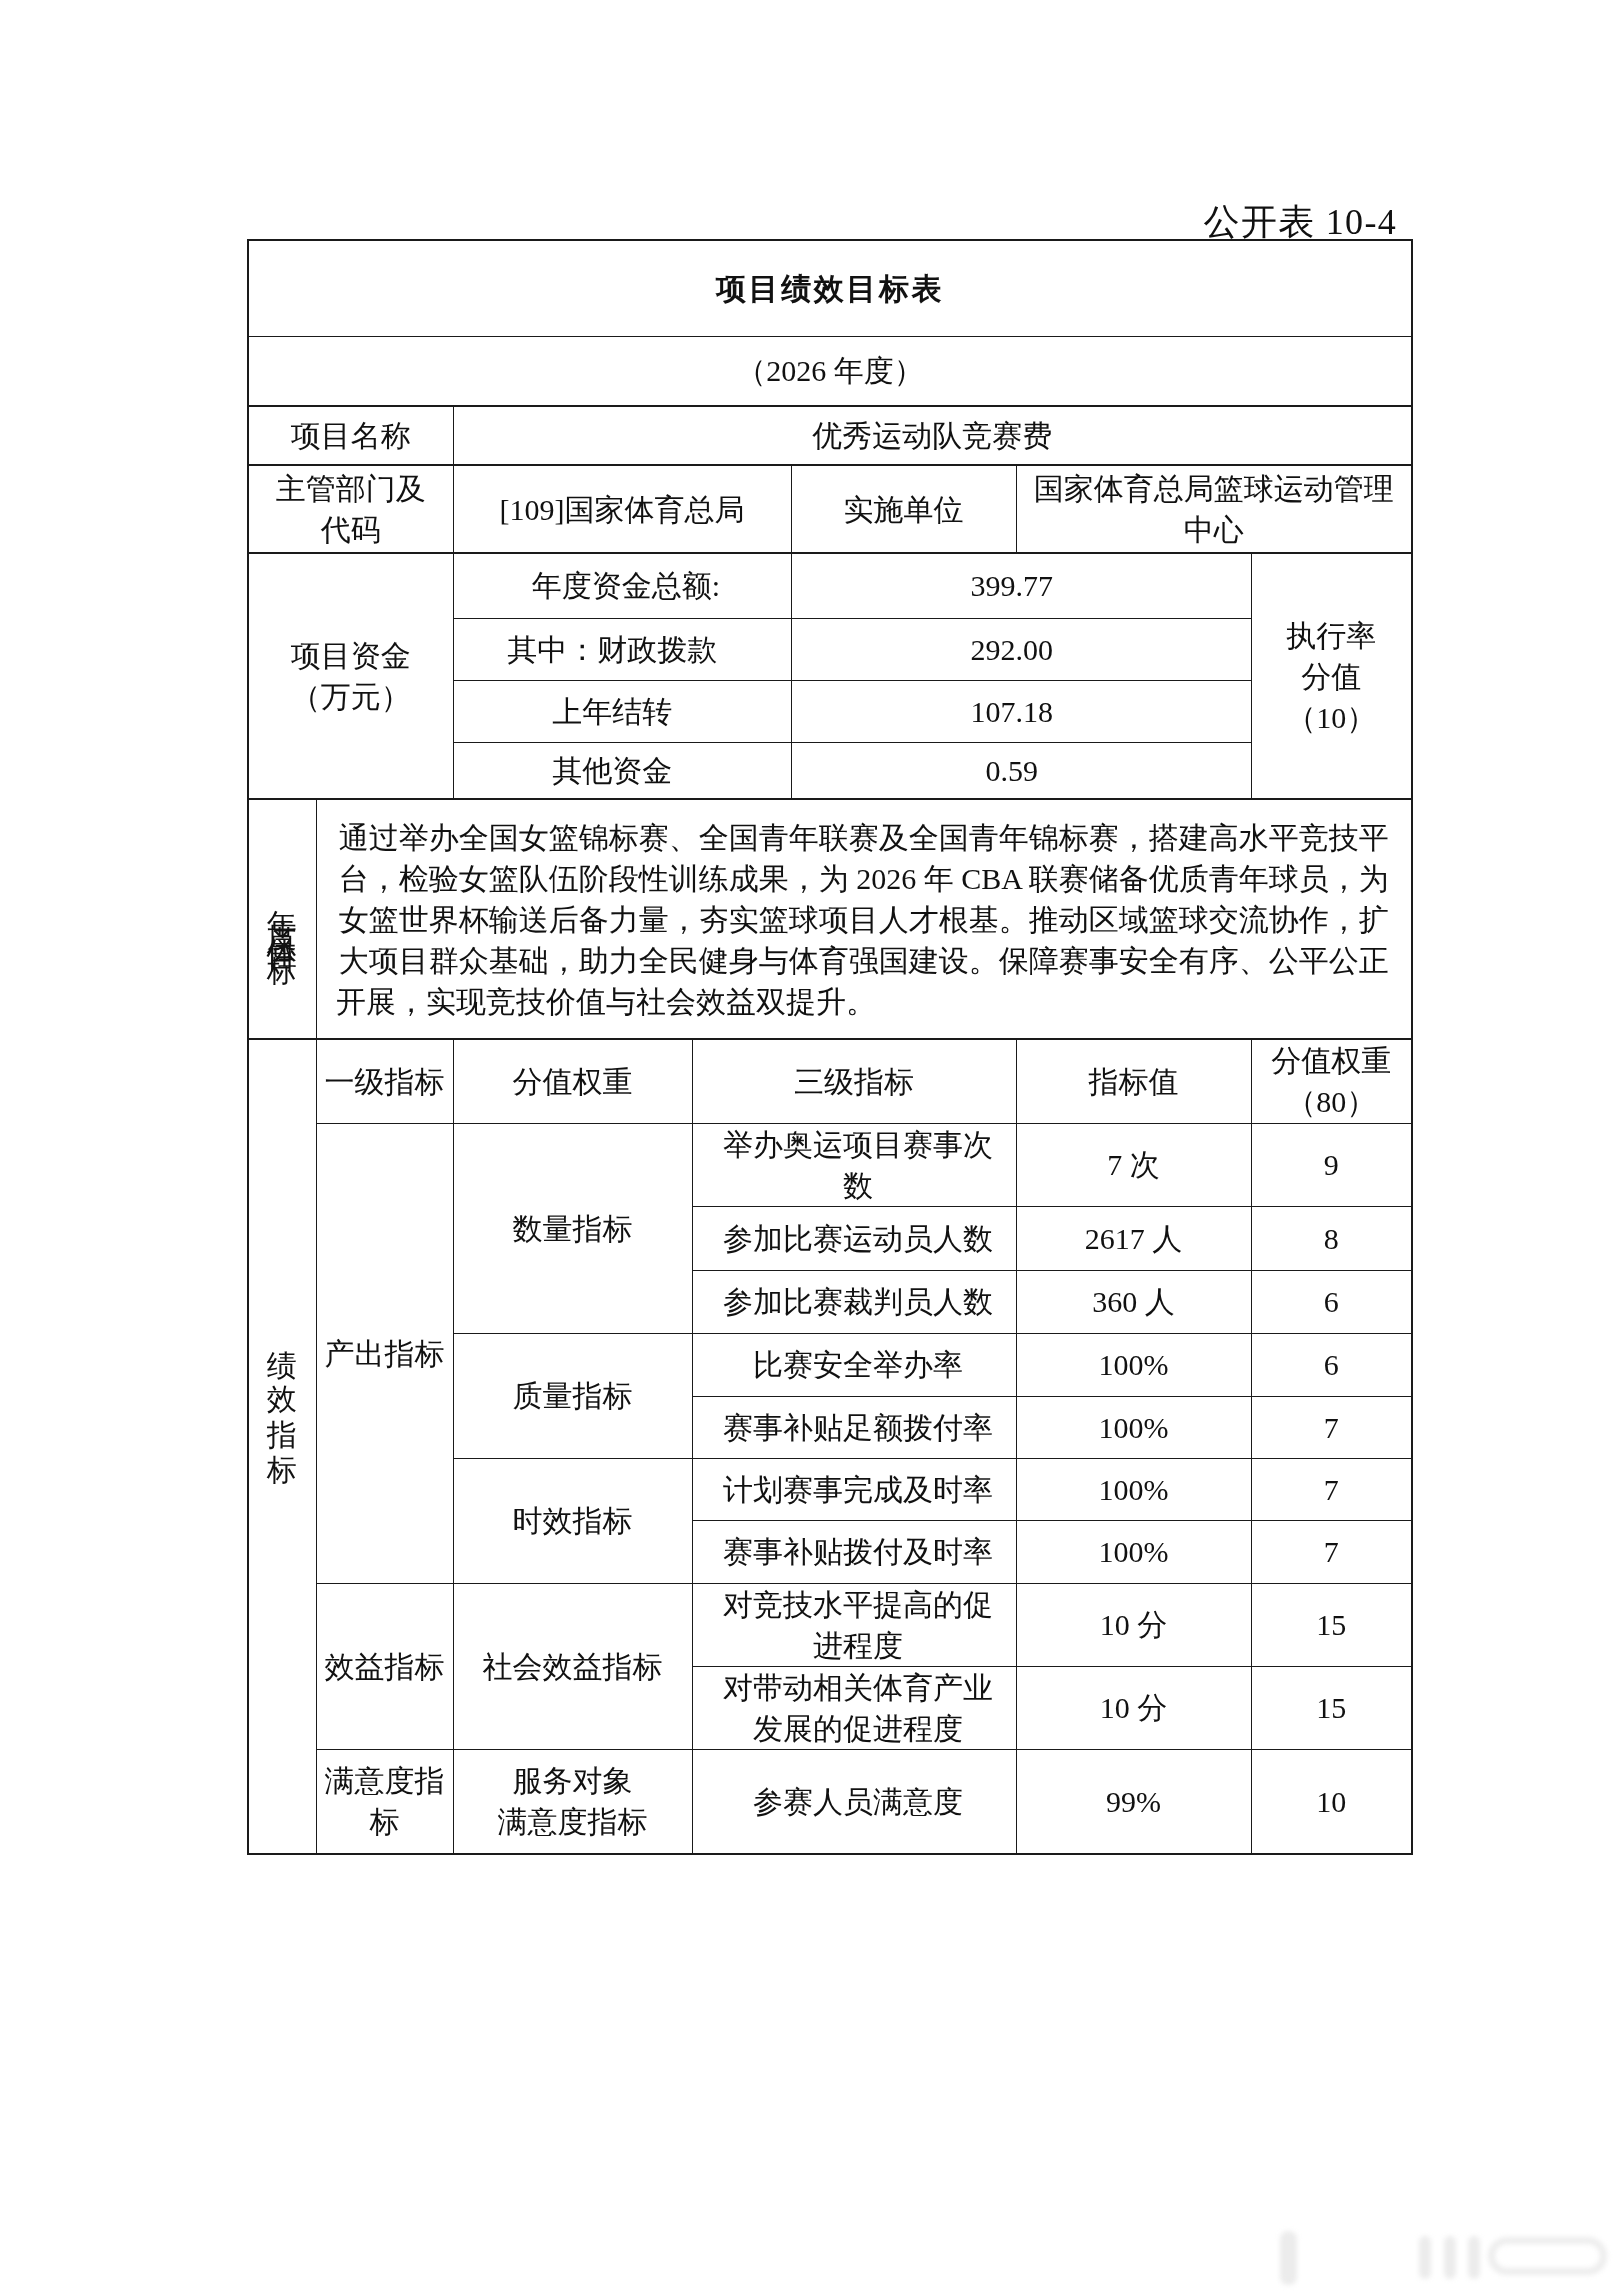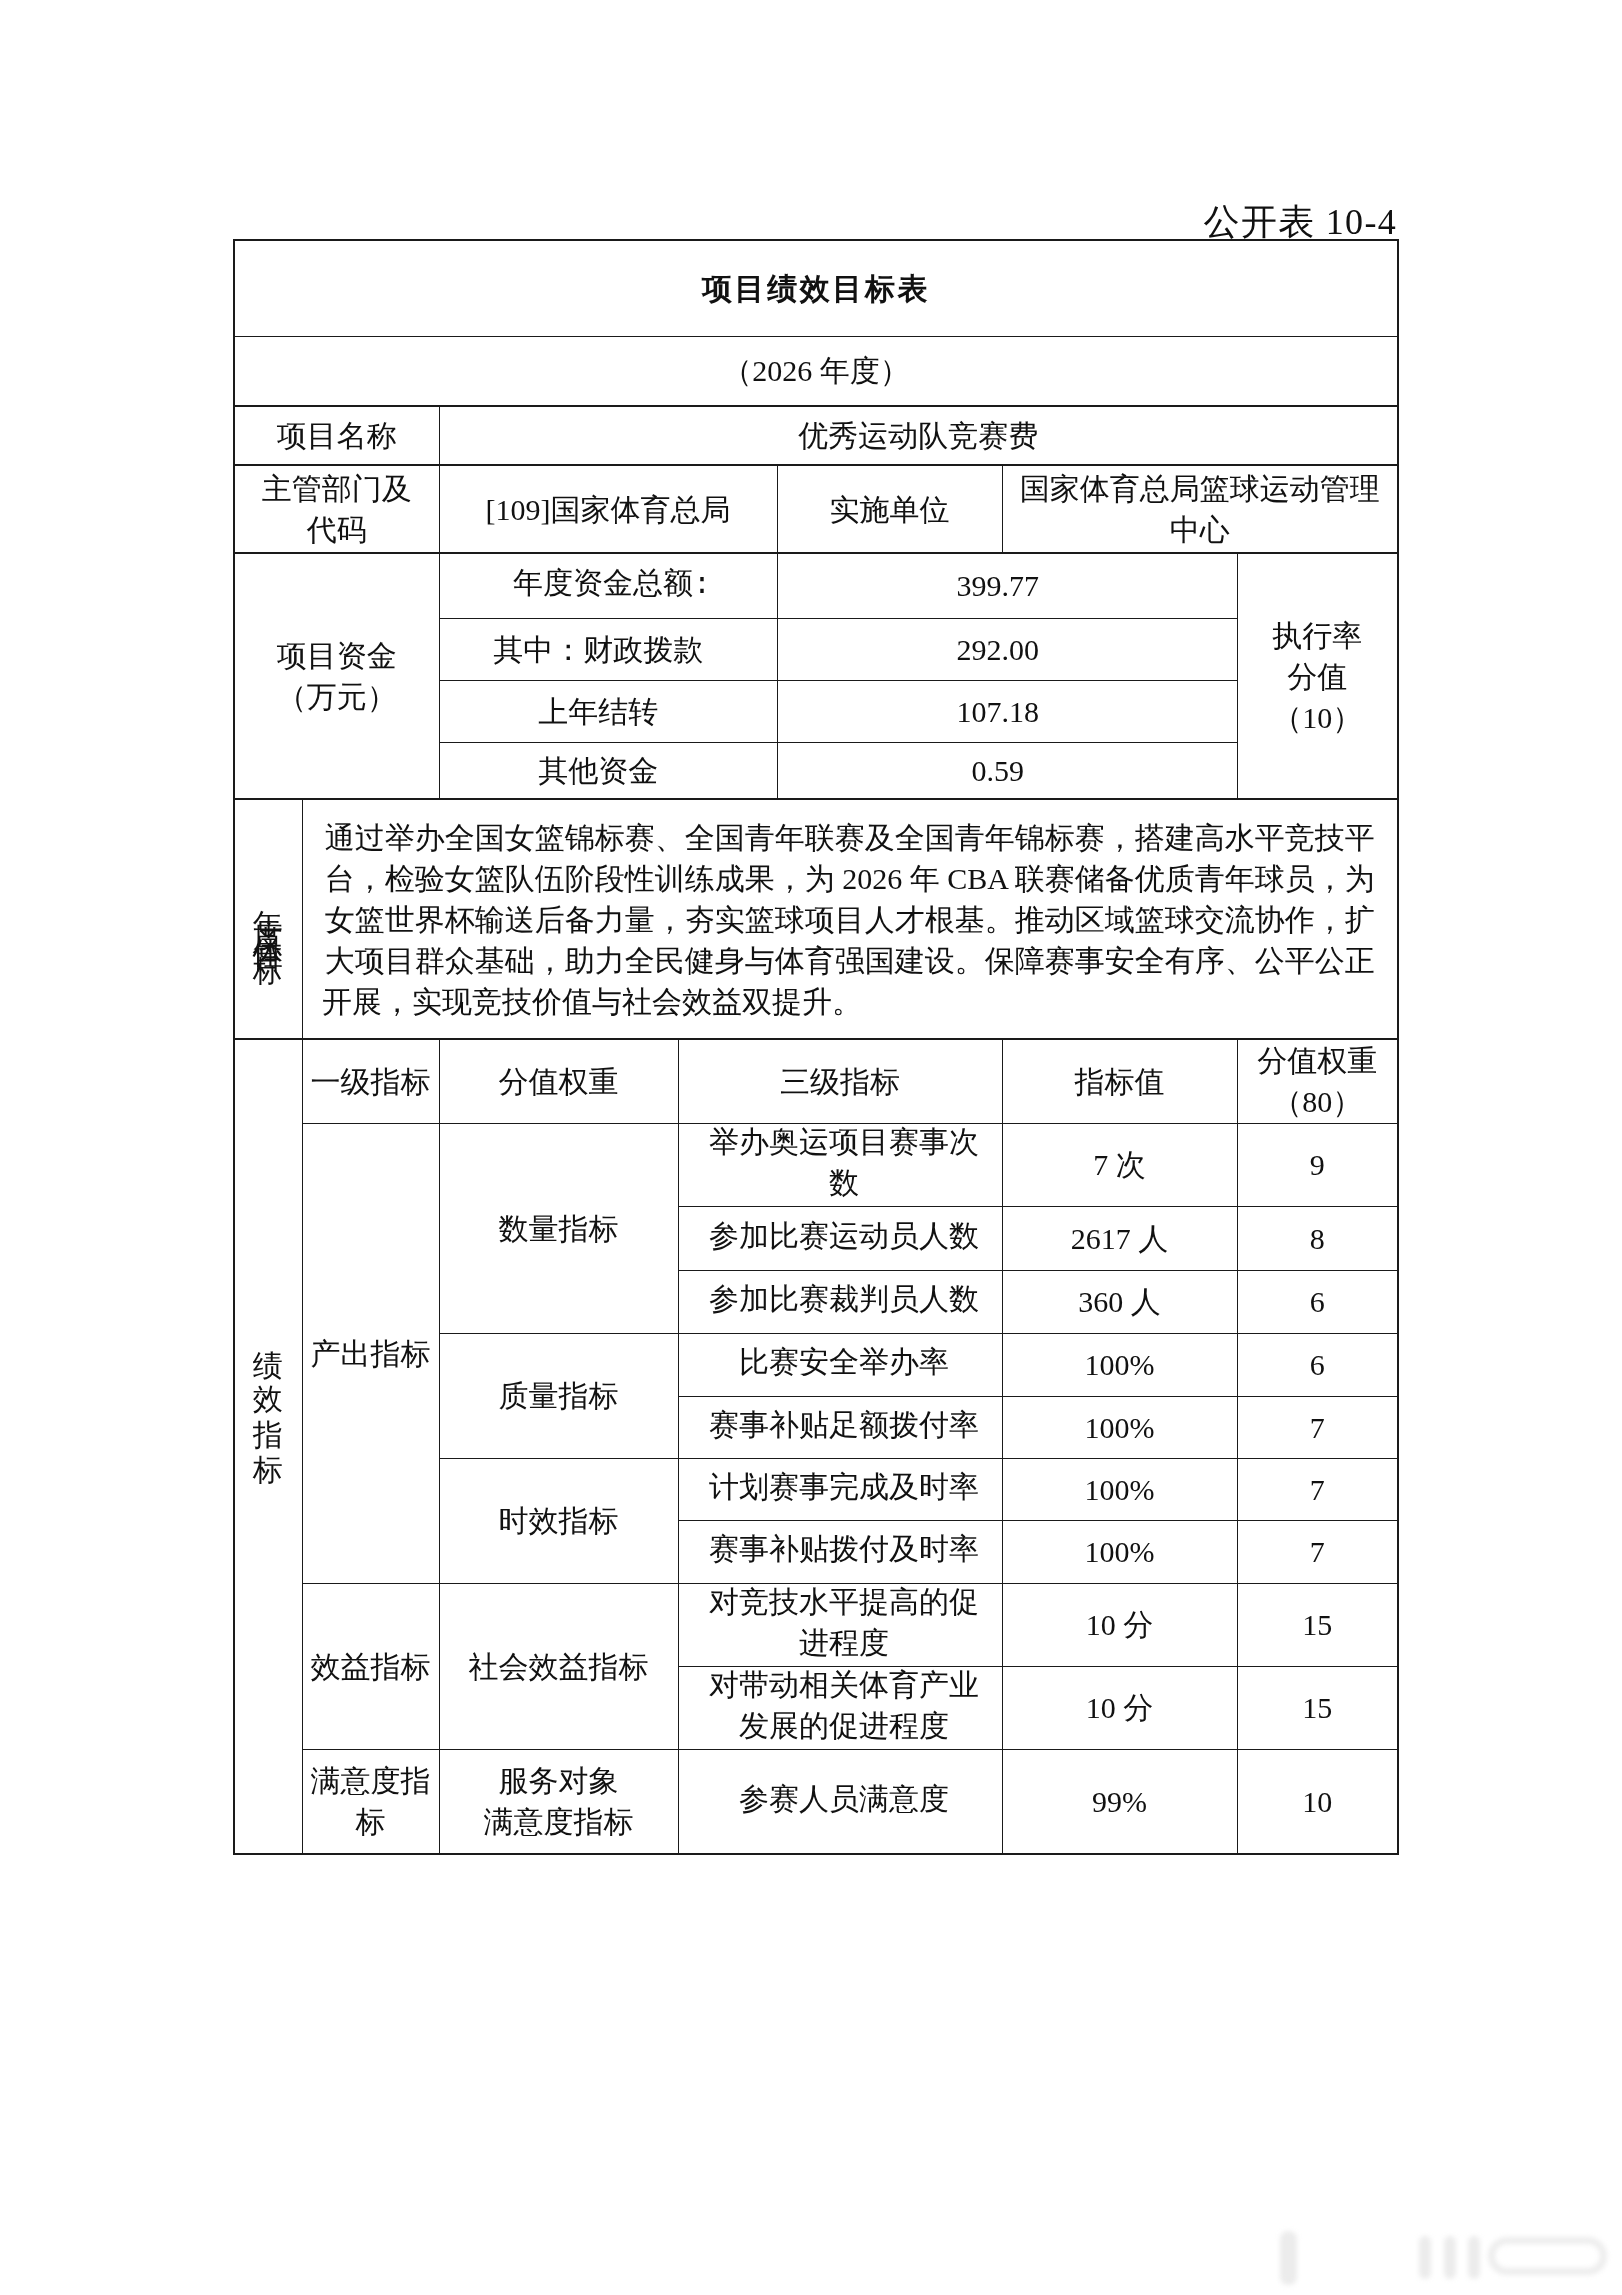--- a/index.html
+++ b/index.html
@@ -12,21 +12,21 @@
   }
   .page-label {
     position: absolute;
     top: 198px; right: 226px;
     font-size: 36px;
     letter-spacing: 1.3px;
     white-space: nowrap;
   }
   table.doc {
     position: absolute;
-    left: 233px; top: 239px;
+    left: 247px; top: 239px;
     width: 1164px;
     border-collapse: collapse;
     table-layout: fixed;
   }
   table.doc td {
     border: 1.3px solid #1a1a1a;
     font-size: 30px;
     line-height: 41px;
     text-align: center;
     vertical-align: middle;
@@ -36,21 +36,21 @@
   table.doc { border: 2px solid #1a1a1a; }
   tr.bt td, td.bt { border-top-width: 2.6px; }
   tr.bthin td { border-top-width: 1.3px; }
   .title-cell {
     font-size: 41px;
     font-weight: bold;
     letter-spacing: 2.6px;
   }
   .subtitle-cell { font-size: 30px; }
   .pre { white-space: pre-line; }
-  .al { text-align: left; padding-left: 21px; padding-right: 13px; font-family: Liberation Mono, monospace; }
+  .al { text-align: left; padding-left: 21px; padding-right: 13px; }
   .ar { text-align: right; padding-right: 19.6px; }
   .val { text-align: right; padding-right: 18.3px; margin-top: 42px; }
   .goal-text {
     text-align: justify;
     text-align-last: left;
     padding: 11.8px 19.6px 11.8px 19.6px;
     line-height: 42px;
   }
   .vert span {
     display: inline-block;

